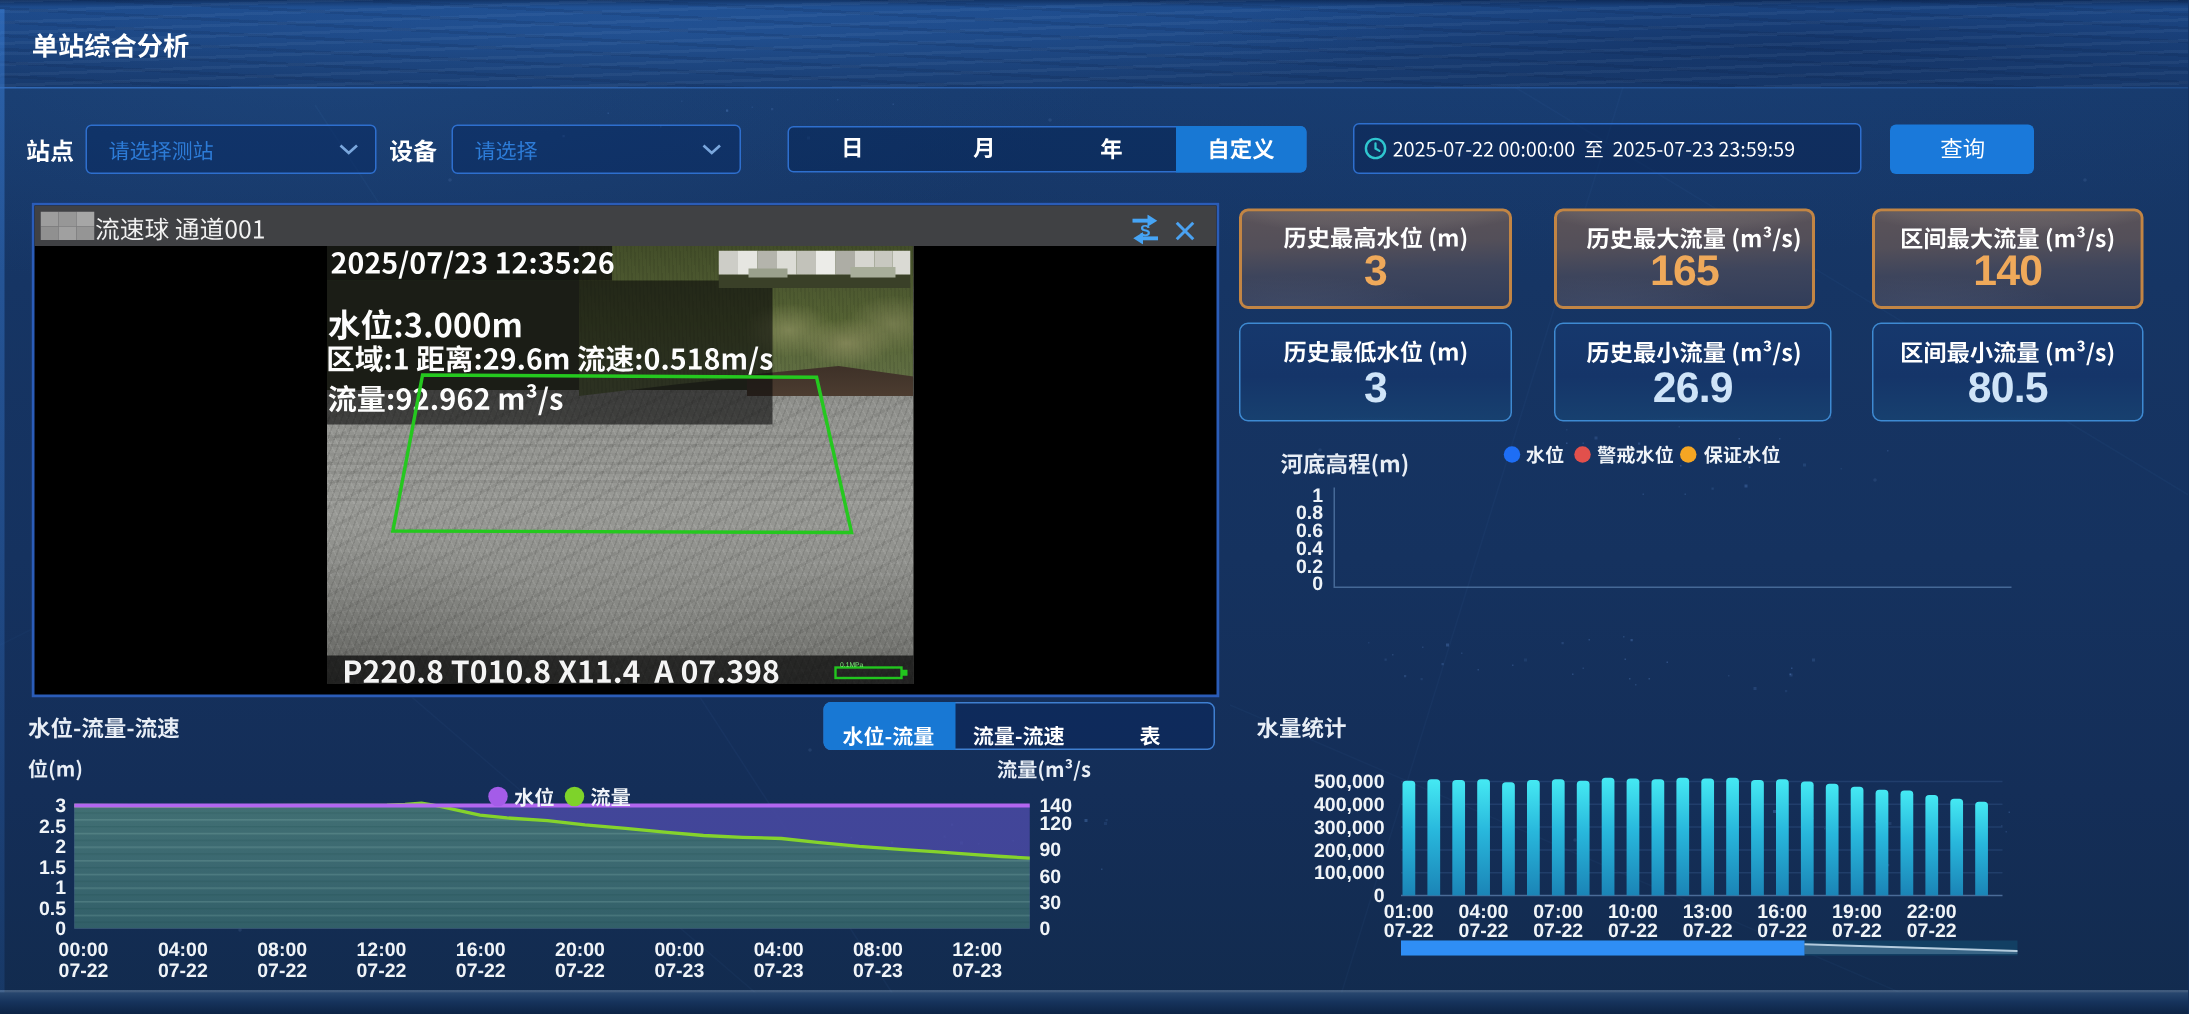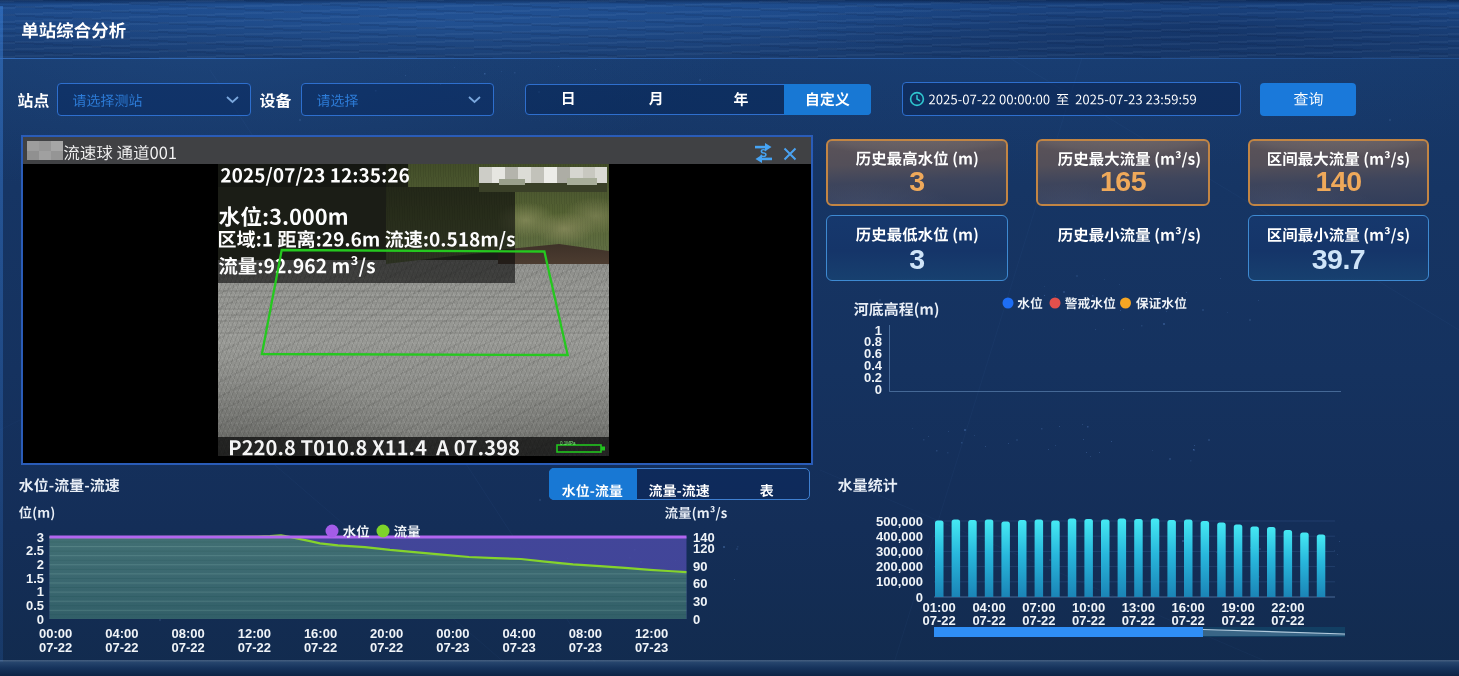--- a/index.html
+++ b/index.html
@@ -647,39 +647,43 @@
         <use href="#q53f2b" x="1000"></use>
         <use href="#q6700b" x="2000"></use>
         <use href="#q4f4eb" x="3000"></use>
         <use href="#q6c34b" x="4000"></use>
         <use href="#q4f4db" x="5000"></use>
         <use href="#q28b" x="6227"></use>
         <use href="#q6db" x="6605"></use>
         <use href="#q29b" x="7569"></use>
       </g>
     </svg>
+    <div class="card cardB" style="left:1036px;top:215px;width:185px;height:66px">
+      <div class="wave"></div>
+      <div class="num" style="top:33px;color:#cfe4f8">26.9</div>
+    </div>
     <svg style="position:absolute;left:1056.6px;top:226.0px;z-index:5" width="144" height="19">
       <g fill="#ffffff" transform="translate(0.66,14.76) scale(0.01550,-0.01550)">
         <use href="#q5386b" x="0"></use>
         <use href="#q53f2b" x="1000"></use>
         <use href="#q6700b" x="2000"></use>
         <use href="#q5c0fb" x="3000"></use>
         <use href="#q6d41b" x="4000"></use>
         <use href="#q91cfb" x="5000"></use>
         <use href="#q28b" x="6227"></use>
         <use href="#q6db" x="6605"></use>
         <use href="#qb3b" x="7569"></use>
         <use href="#q2fb" x="7993"></use>
         <use href="#q73b" x="8380"></use>
         <use href="#q29b" x="8875"></use>
       </g>
     </svg>
     <div class="card cardB" style="left:1248px;top:215px;width:181px;height:66px">
       <div class="wave"></div>
-      <div class="num" style="top:33px;color:#cfe4f8">39.7</div>
+      <div class="num" style="top:33px;color:#cfe4f8">80.5</div>
     </div>
     <svg style="position:absolute;left:1267.1px;top:226.0px;z-index:5" width="143" height="19">
       <g fill="#ffffff" transform="translate(-0.27,14.76) scale(0.01550,-0.01550)">
         <use href="#q533ab" x="0"></use>
         <use href="#q95f4b" x="1000"></use>
         <use href="#q6700b" x="2000"></use>
         <use href="#q5c0fb" x="3000"></use>
         <use href="#q6d41b" x="4000"></use>
         <use href="#q91cfb" x="5000"></use>
         <use href="#q28b" x="6227"></use>

